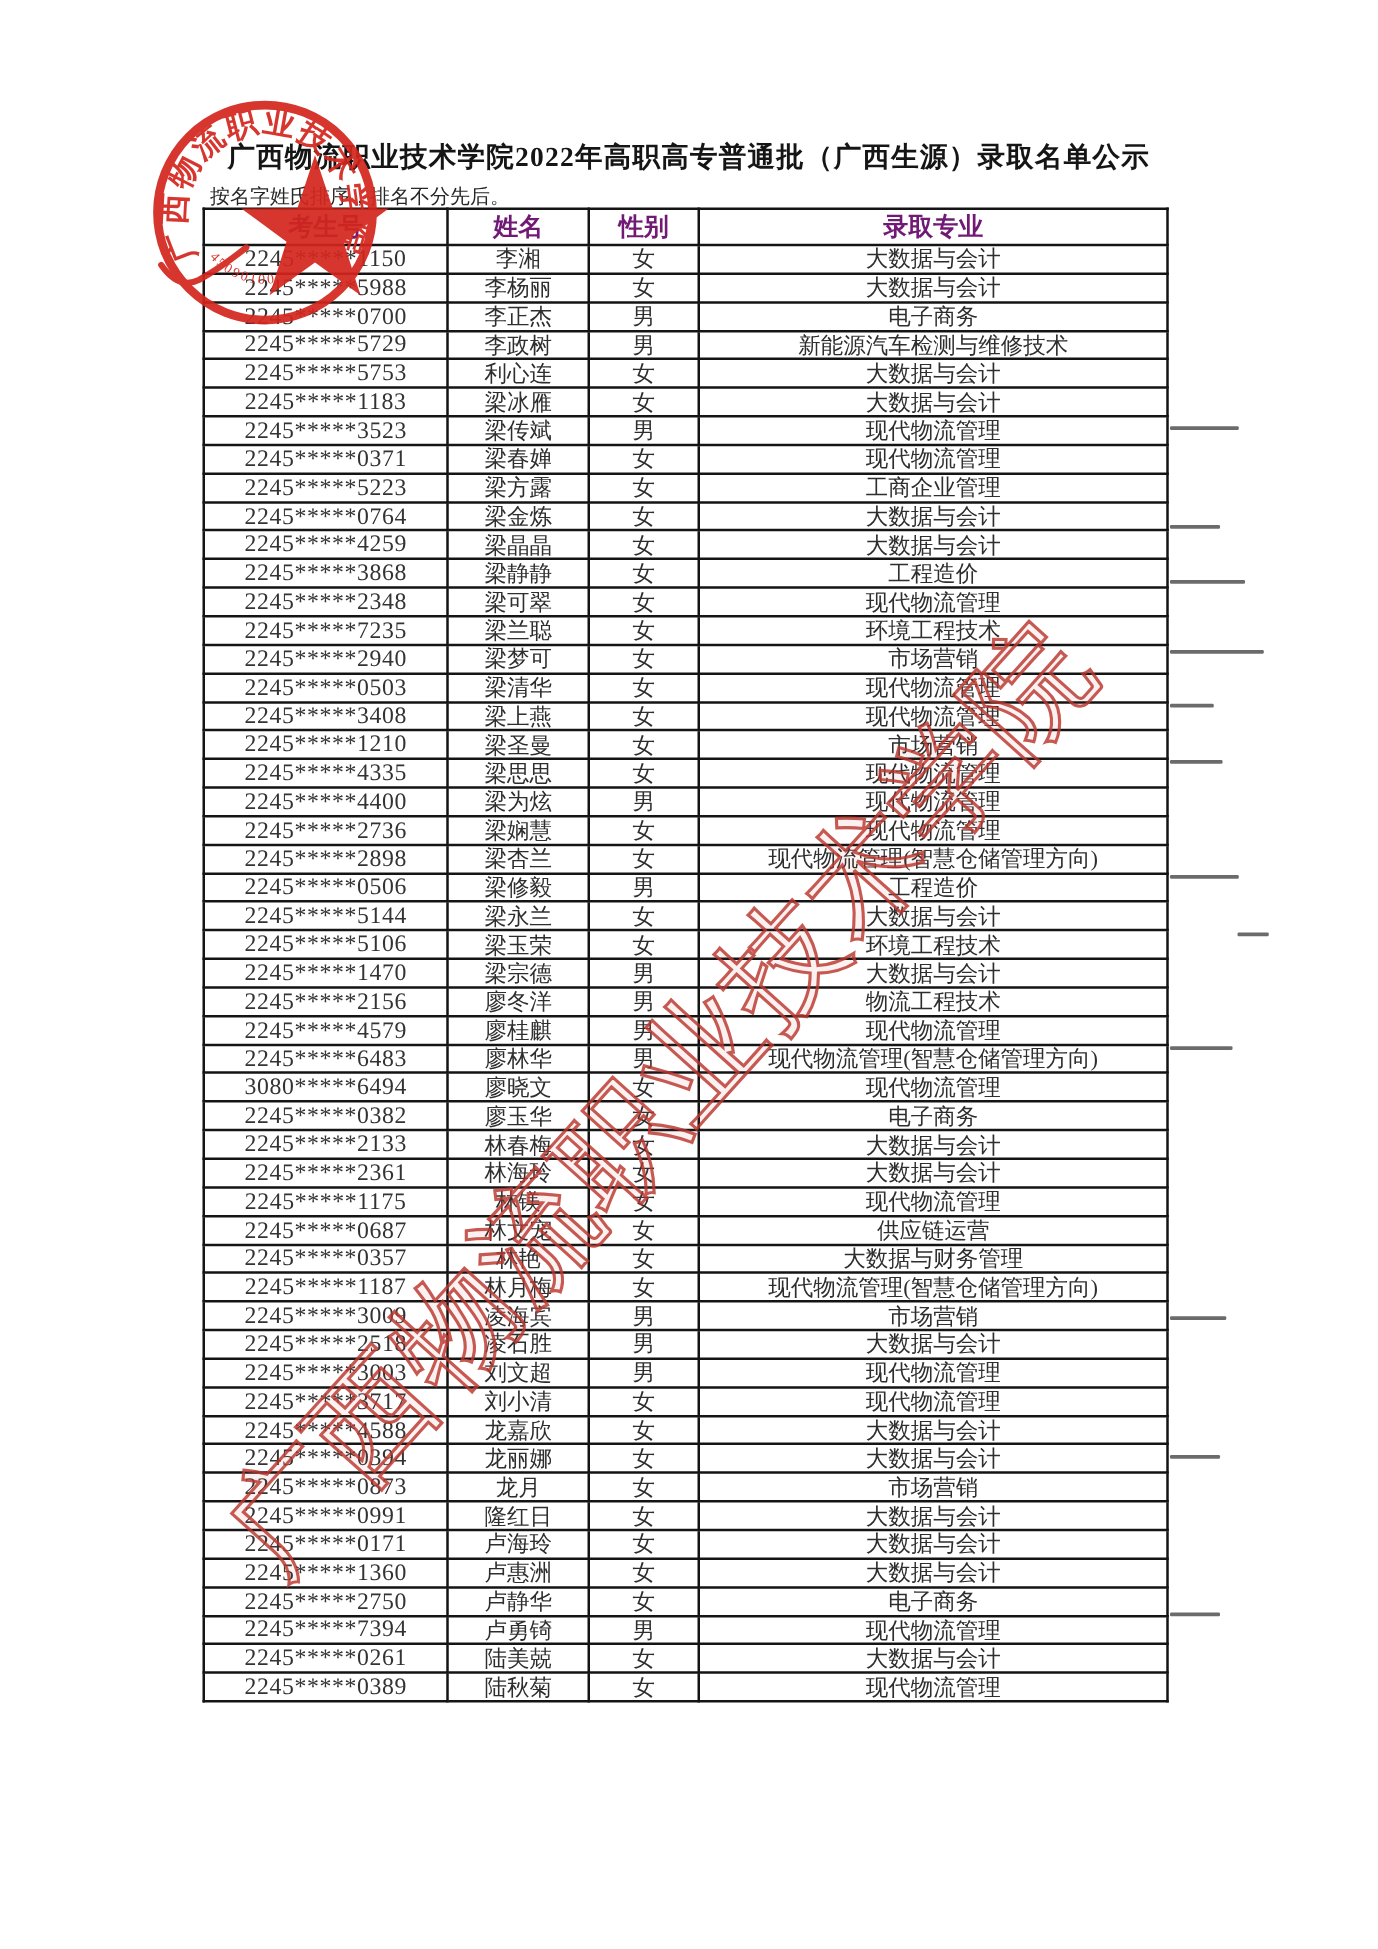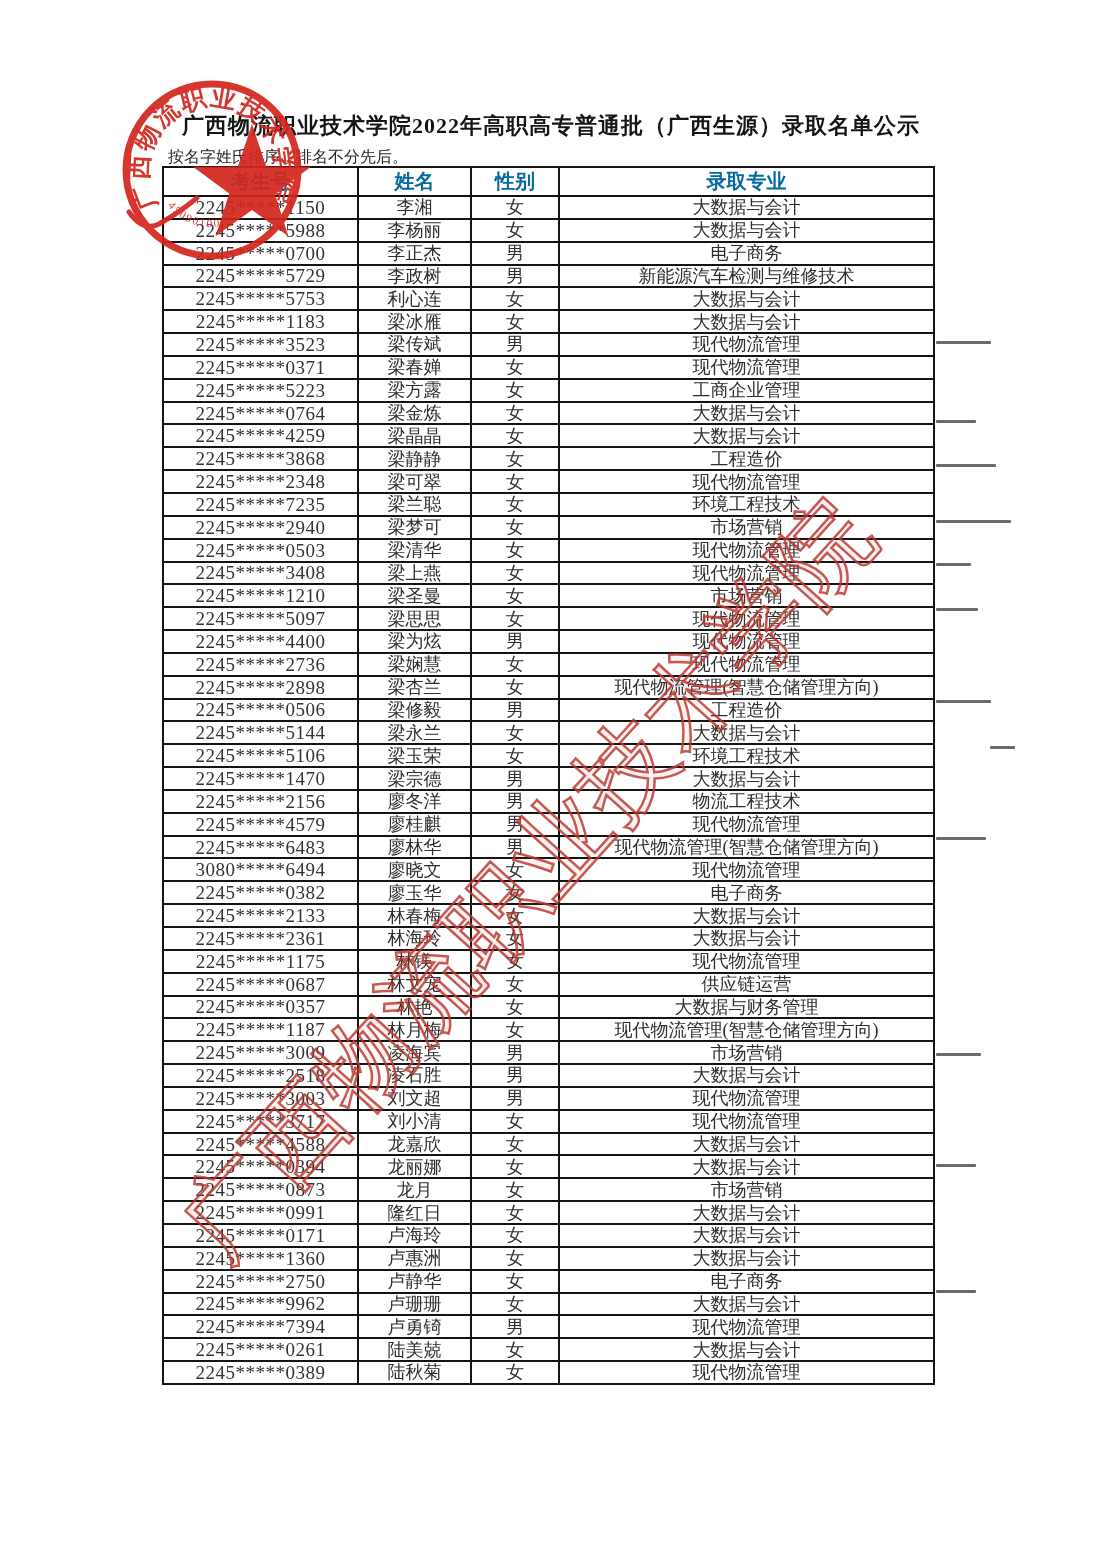--- a/index.html
+++ b/index.html
@@ -13,21 +13,21 @@
   }
   .note {
     position:absolute; top:147px; left:168px; font-size:16px; color:#262626; z-index:5;
   }
   .tablewrap { position:absolute; left:162px; top:166px; z-index:10; }
   table { border-collapse:collapse; table-layout:fixed; width:771px; }
   th,td {
     border:2px solid #141414; text-align:center; padding:0;
     overflow:hidden; white-space:nowrap;
   }
-  th { height:24px; font-size:20px; font-weight:bold; color:#0369a1; }
+  th { height:24px; font-size:20px; font-weight:bold; color:#701a75; }
   td { height:20.85px; font-size:18px; color:#2e2e2e; line-height:1; }
   td.num { font-size:19px; letter-spacing:0.5px; color:#333; }
   .watermark {
     position:absolute; left:529px; top:880px; z-index:40; pointer-events:none;
     transform:translate(-50%,-50%) rotate(-48deg); transform-origin:center;
     font-size:96px; white-space:nowrap; letter-spacing:2px; font-weight:normal;
     color:rgba(197,62,52,0.07); -webkit-text-stroke:2.5px rgba(186,56,46,0.82);
   }
   .seal { position:absolute; left:115px; top:72px; width:200px; height:200px; z-index:50; pointer-events:none; opacity:0.92; }
   .dash { position:absolute; height:3px; background:#3a3a3a; opacity:0.75; border-radius:1px; z-index:8; }
@@ -158,21 +158,21 @@
     <td>女</td>
     <td>现代物流管理</td>
   </tr>
         <tr>
     <td class="num">2245*****1210</td>
     <td>梁圣曼</td>
     <td>女</td>
     <td>市场营销</td>
   </tr>
         <tr>
-    <td class="num">2245*****5097</td>
+    <td class="num">2245*****4335</td>
     <td>梁思思</td>
     <td>女</td>
     <td>现代物流管理</td>
   </tr>
         <tr>
     <td class="num">2245*****4400</td>
     <td>梁为炫</td>
     <td>男</td>
     <td>现代物流管理</td>
   </tr>
@@ -336,26 +336,20 @@
     <td class="num">2245*****1360</td>
     <td>卢惠洲</td>
     <td>女</td>
     <td>大数据与会计</td>
   </tr>
         <tr>
     <td class="num">2245*****2750</td>
     <td>卢静华</td>
     <td>女</td>
     <td>电子商务</td>
-  </tr>
-        <tr>
-    <td class="num">2245*****9962</td>
-    <td>卢珊珊</td>
-    <td>女</td>
-    <td>大数据与会计</td>
   </tr>
         <tr>
     <td class="num">2245*****7394</td>
     <td>卢勇锜</td>
     <td>男</td>
     <td>现代物流管理</td>
   </tr>
         <tr>
     <td class="num">2245*****0261</td>
     <td>陆美兢</td>

